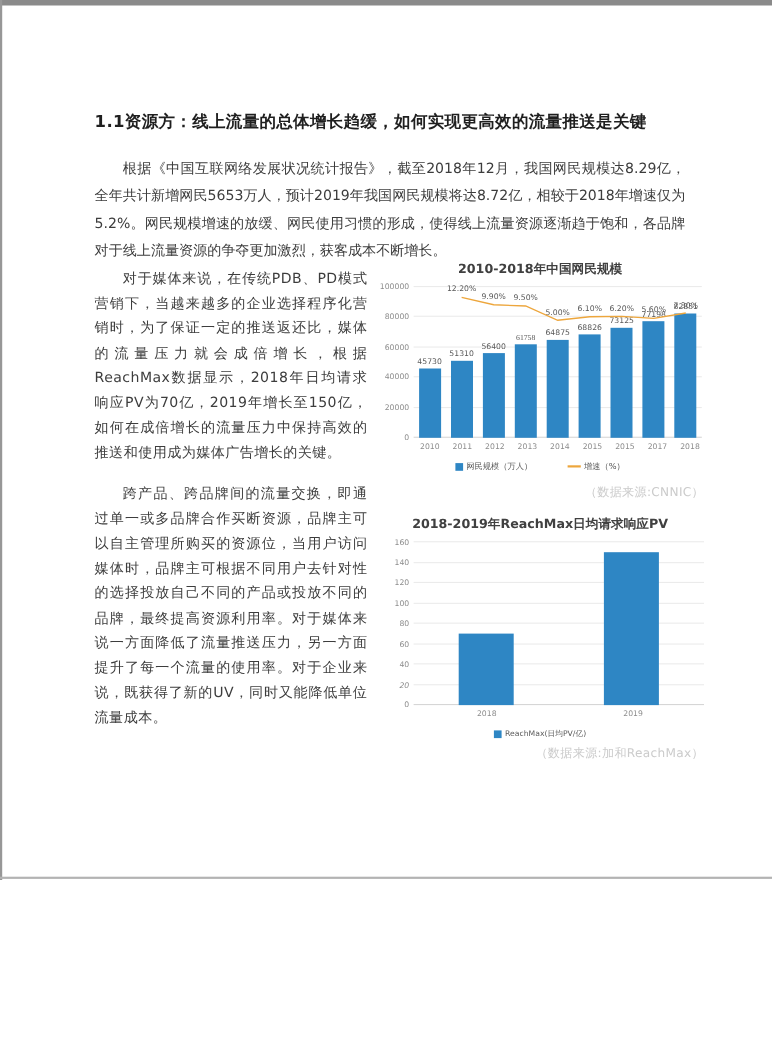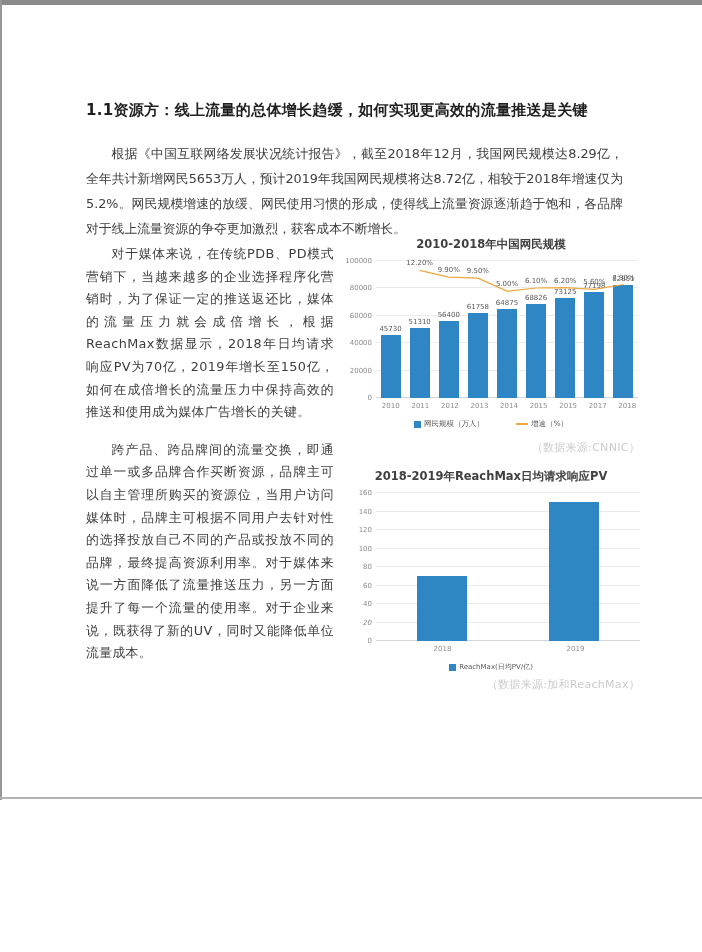--- a/index.html
+++ b/index.html
@@ -98,21 +98,21 @@
           <div class="col">
             <div class="bar" style="width: 20px; height: 70.2947px; background: rgb(46, 134, 196);"></div>
             <div class="bar-label" style="bottom: 72.2947px;">51310</div>
           </div>
           <div class="col">
             <div class="bar" style="width: 20px; height: 77.268px; background: rgb(46, 134, 196);"></div>
             <div class="bar-label" style="bottom: 79.268px;">56400</div>
           </div>
           <div class="col">
             <div class="bar" style="width: 20px; height: 84.6085px; background: rgb(46, 134, 196);"></div>
-            <div class="bar-label" style="bottom: 86.6085px;">61758</div>
+            <div class="bar-label" style="bottom: 86.6085px; font-family: Liberation Serif, serif;">61758</div>
           </div>
           <div class="col">
             <div class="bar" style="width: 20px; height: 88.8787px; background: rgb(46, 134, 196);"></div>
             <div class="bar-label" style="bottom: 90.8787px;">64875</div>
           </div>
           <div class="col">
             <div class="bar" style="width: 20px; height: 94.2916px; background: rgb(46, 134, 196);"></div>
             <div class="bar-label" style="bottom: 96.2916px;">68826</div>
           </div>
           <div class="col">

